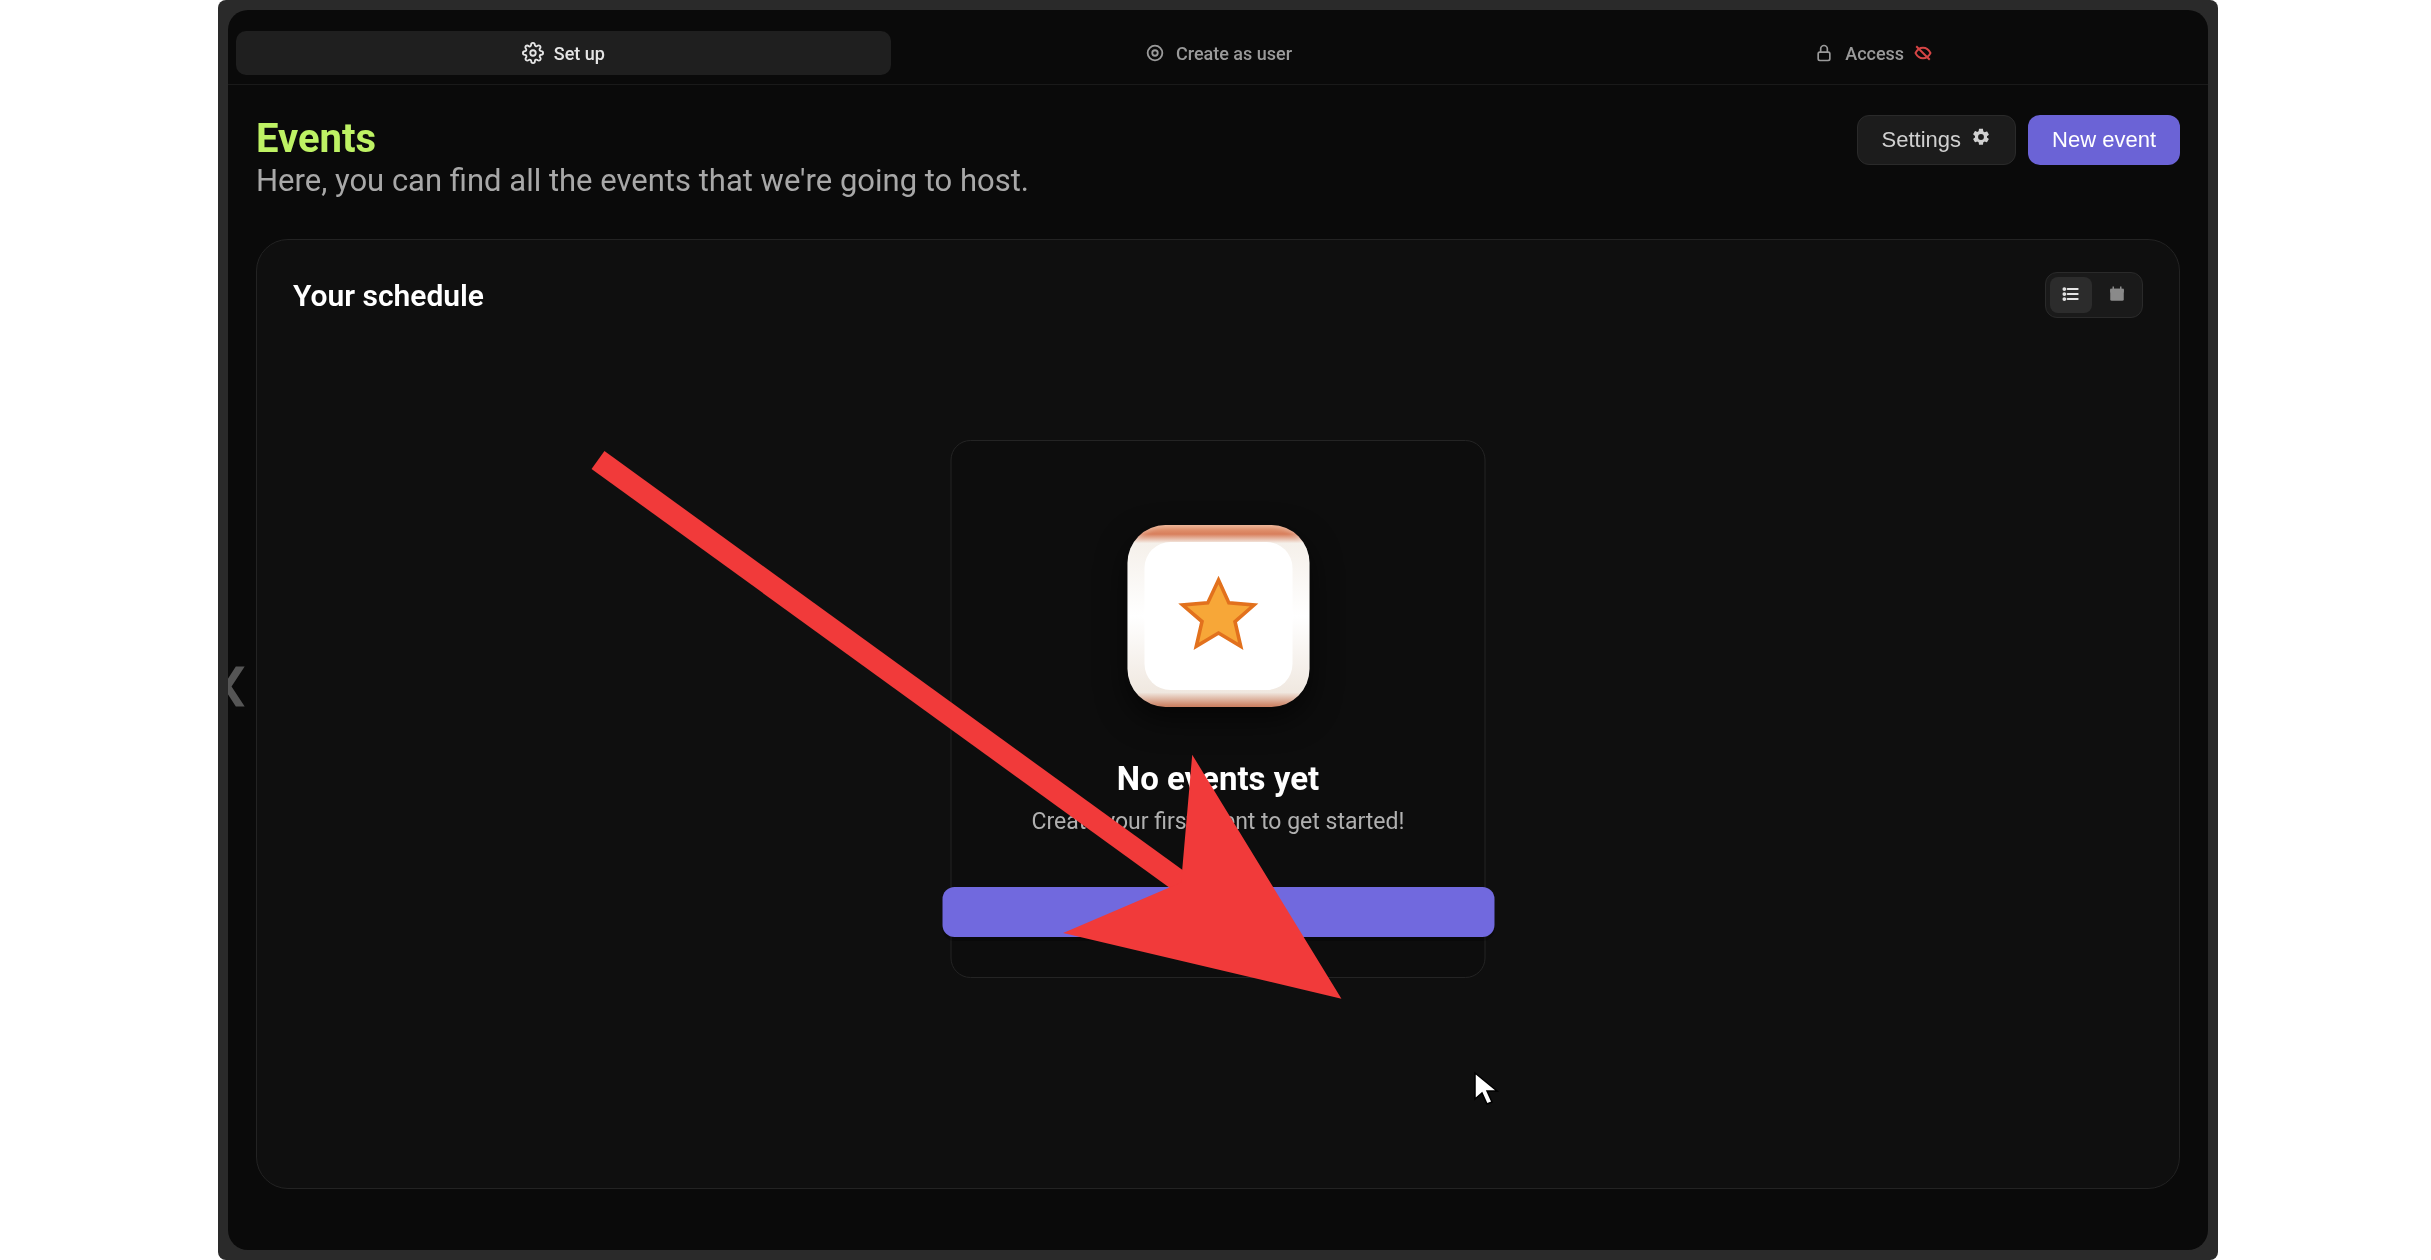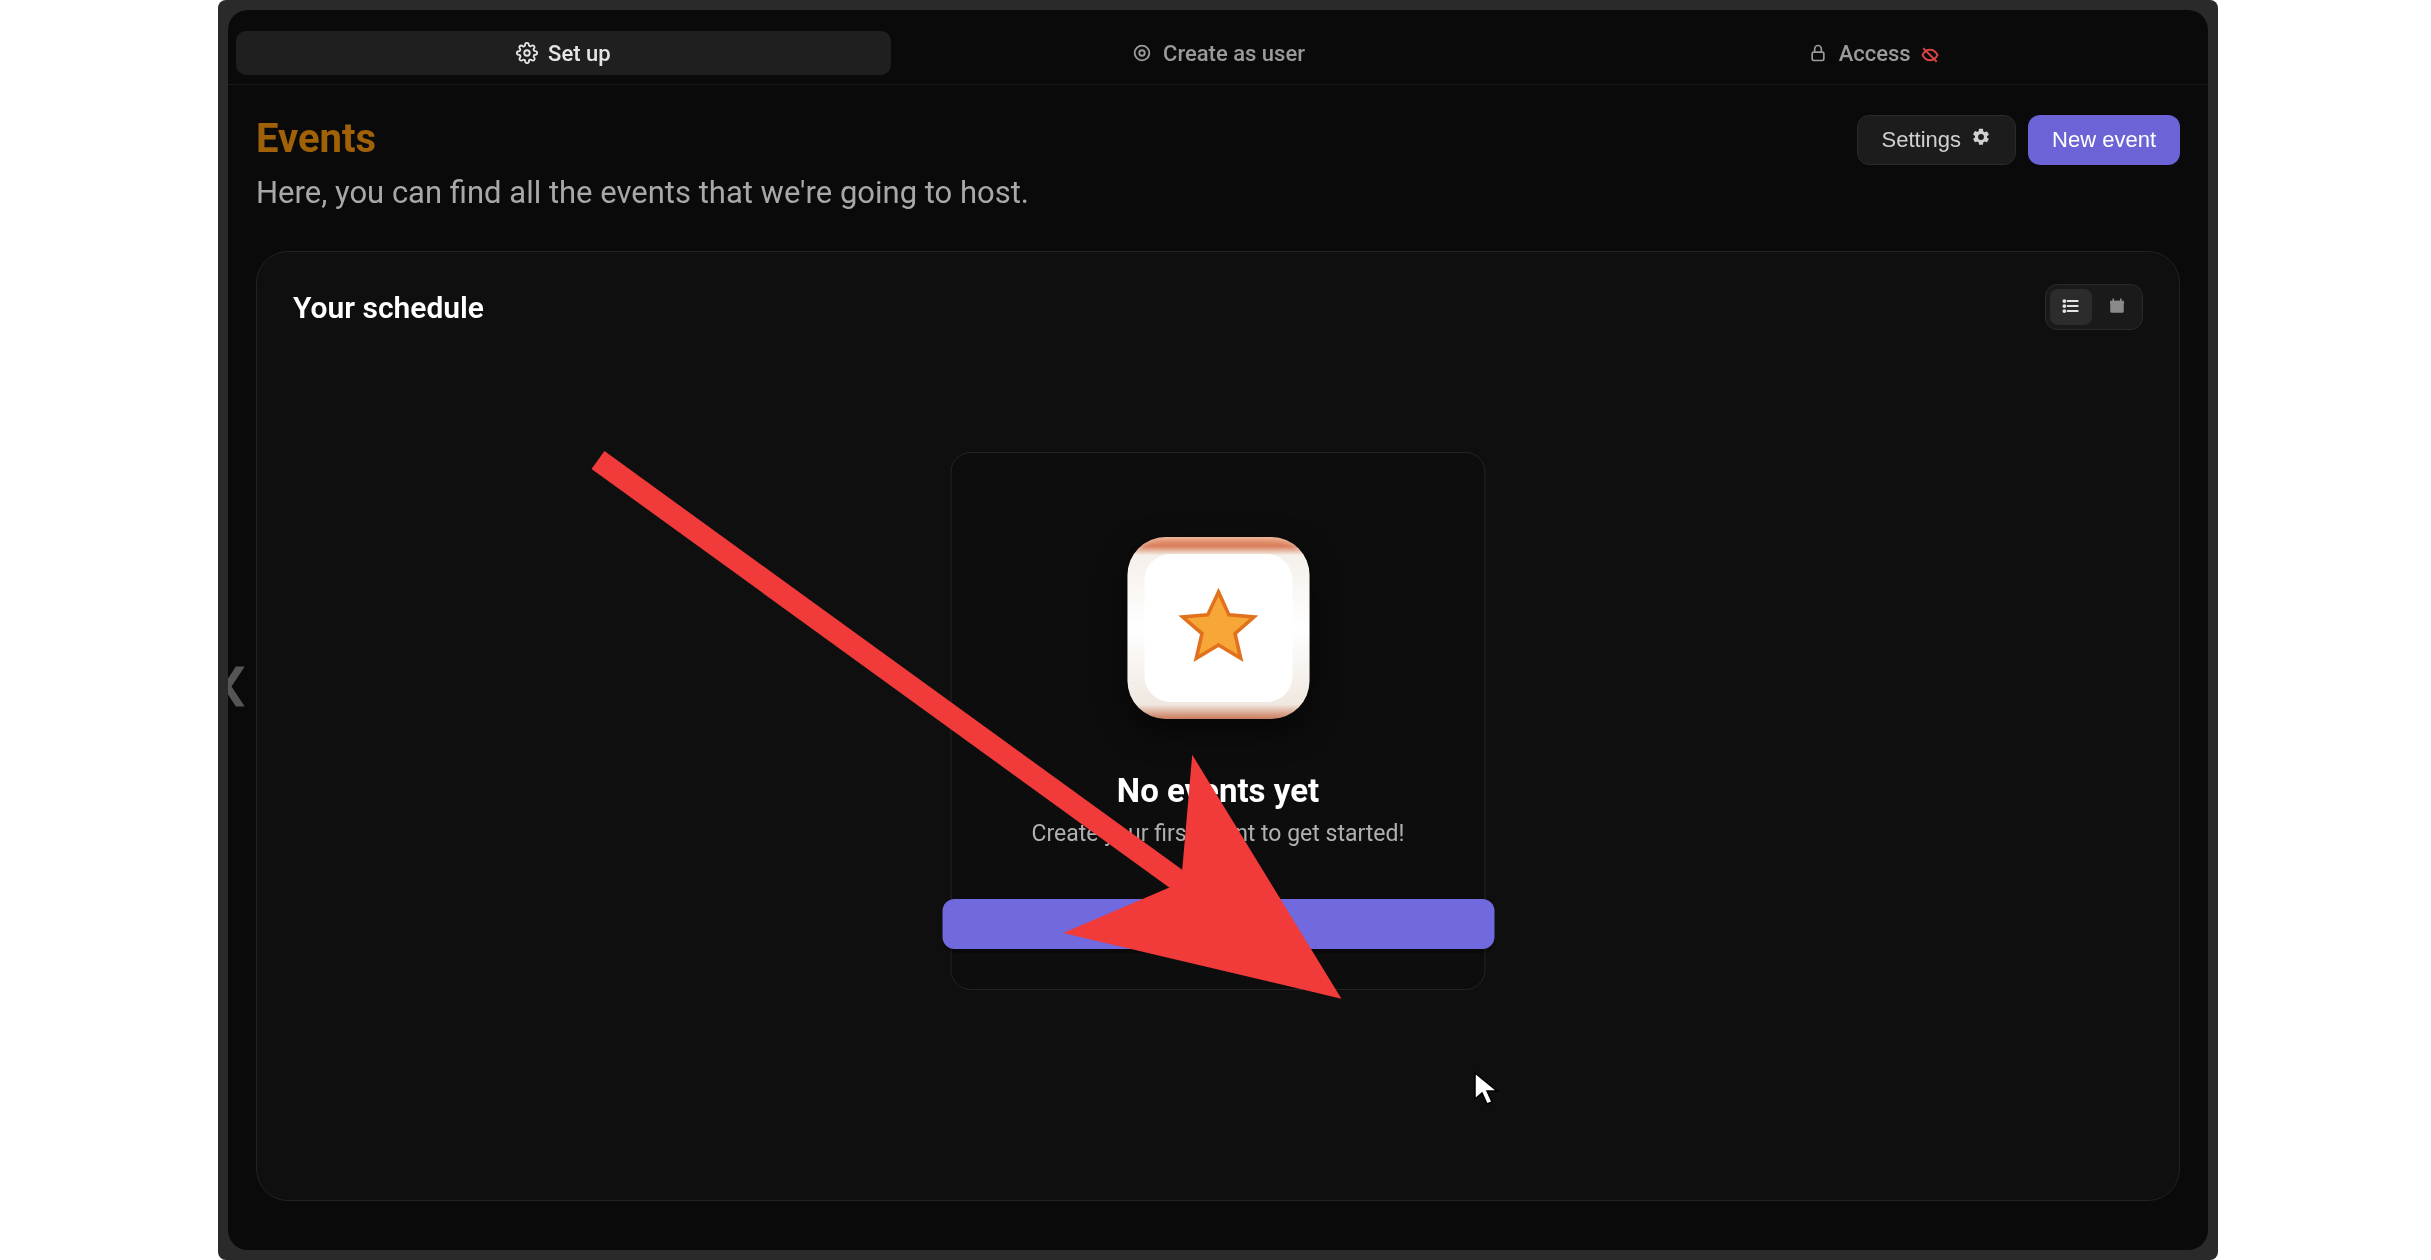--- a/index.html
+++ b/index.html
@@ -38,21 +38,21 @@
 }
 .tab-item {
   flex: 1;
   height: 44px;
   display: flex;
   align-items: center;
   justify-content: center;
   gap: 10px;
   border-radius: 10px;
   color: #9a9a9a;
-  font-size: 22px;
+  font-size: 18px;
   font-weight: 500;
   cursor: pointer;
 }
 .tab-item.active {
   background: #1f1f1f;
   color: #e5e5e5;
 }
 .tab-icon {
   display: inline-flex;
   width: 22px;
@@ -66,24 +66,23 @@
   position: relative;
   display: inline-block;
 }
 .page-header {
   padding: 30px 28px 10px 28px;
   display: flex;
   align-items: flex-start;
   justify-content: space-between;
 }
 .page-title-wrap h1 {
-  color: #a16207;
+  color: #bef264;
   font-size: 40px;
   font-weight: 700;
-  margin-bottom: 12px;
 }
 .page-title-wrap p {
   color: #a8a8a8;
   font-size: 31px;
   font-weight: 400;
 }
 .header-actions {
   display: flex;
   gap: 12px;
   align-items: center;

